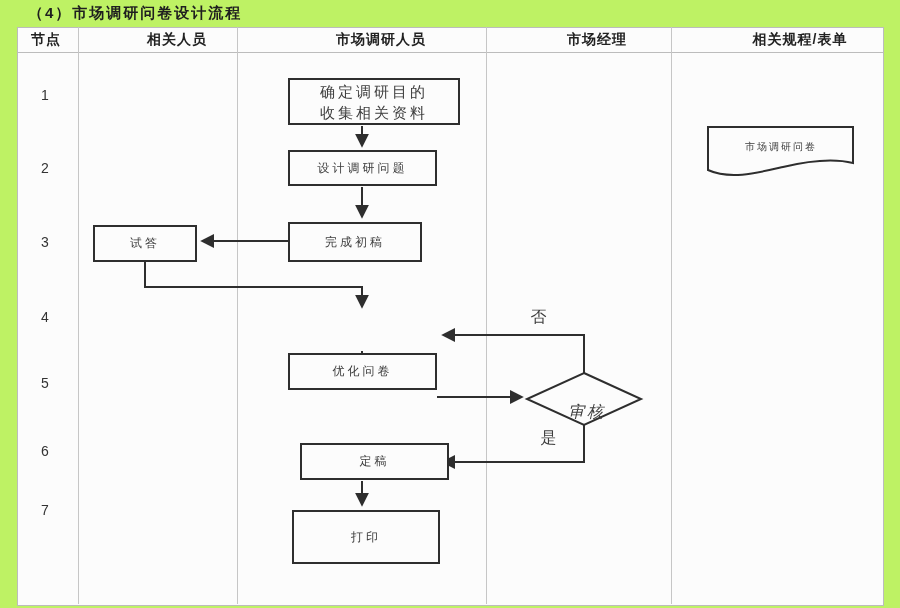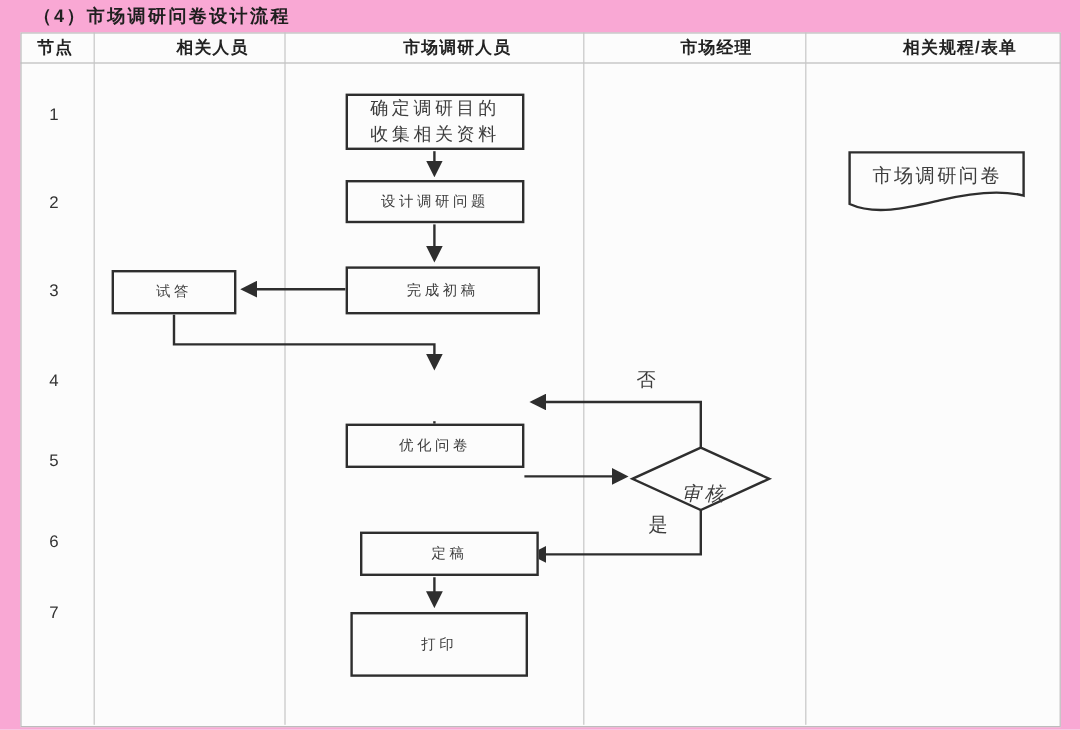--- a/index.html
+++ b/index.html
@@ -3,21 +3,21 @@
 <meta charset="utf-8">
 <style>
   html,body{margin:0;padding:0;}
   body{
     width:900px;height:608px;
     background:#f2f2f2;
     font-family:"Liberation Sans","DejaVu Sans",sans-serif;
     color:#2b2b2b;
     overflow:hidden;
   }
-  .canvas{position:relative;width:900px;height:608px;background:#f9a8d4;}
+  .canvas{position:relative;width:900px;height:608px;background:#bef264;}
   .title{
     position:absolute;left:28px;top:4px;
     font-size:15px;font-weight:bold;letter-spacing:2px;color:#1f1f1f;
     white-space:nowrap;
   }
   
   .grid-outer{
     position:absolute;left:17px;top:27px;width:865px;height:577px;
     border:1px solid #bcbcbc;background:#fcfcfc;
   }
@@ -40,34 +40,34 @@
   }
   
   .pbox{
     position:absolute;box-sizing:border-box;
     border:2px solid #2e2e2e;background:#fcfcfc;
     display:flex;align-items:center;justify-content:center;
     font-size:12px;color:#3d3d3d;letter-spacing:3px;
     text-align:center;line-height:21px;
   }
   .pbox.two-line{flex-direction:column;font-size:15px;}
-  .b-step1{left:288px;top:78px;width:149px;height:47px;justify-content:space-between;}
+  .b-step1{left:288px;top:78px;width:172px;height:47px;}
   .b-step2{left:288px;top:150px;width:149px;height:36px;}
-  .b-step3{left:288px;top:222px;width:162px;height:40px;}
+  .b-step3{left:288px;top:222px;width:134px;height:40px;}
   .b-trial{left:93px;top:225px;width:104px;height:37px;}
   .b-step4{left:288px;top:312px;width:149px;height:38px;}
   .b-step5{left:288px;top:353px;width:149px;height:37px;}
   .b-step6{left:288px;top:443px;width:149px;height:37px;margin-left:12px;}
   .b-step7{left:292px;top:510px;width:148px;height:54px;}
   .shape-label{
     position:absolute;transform:translate(-50%,-50%);
     font-size:16px;color:#3d3d3d;letter-spacing:3px;white-space:nowrap;
   }
   .lbl-decision{left:587px;top:412px;font-style:italic;}
-  .lbl-document{left:781px;top:147px;font-size:16px;letter-spacing:2px;}
+  .lbl-document{left:781px;top:147px;font-size:10px;letter-spacing:2px;}
   .lbl-no{left:540px;top:317px;}
   .lbl-yes{left:550px;top:438px;}
   svg.flow{position:absolute;left:0;top:0;}
 </style>
 </head>
 <body>
 
 <div class="canvas">
 
   <div class="title">（4）市场调研问卷设计流程</div>

